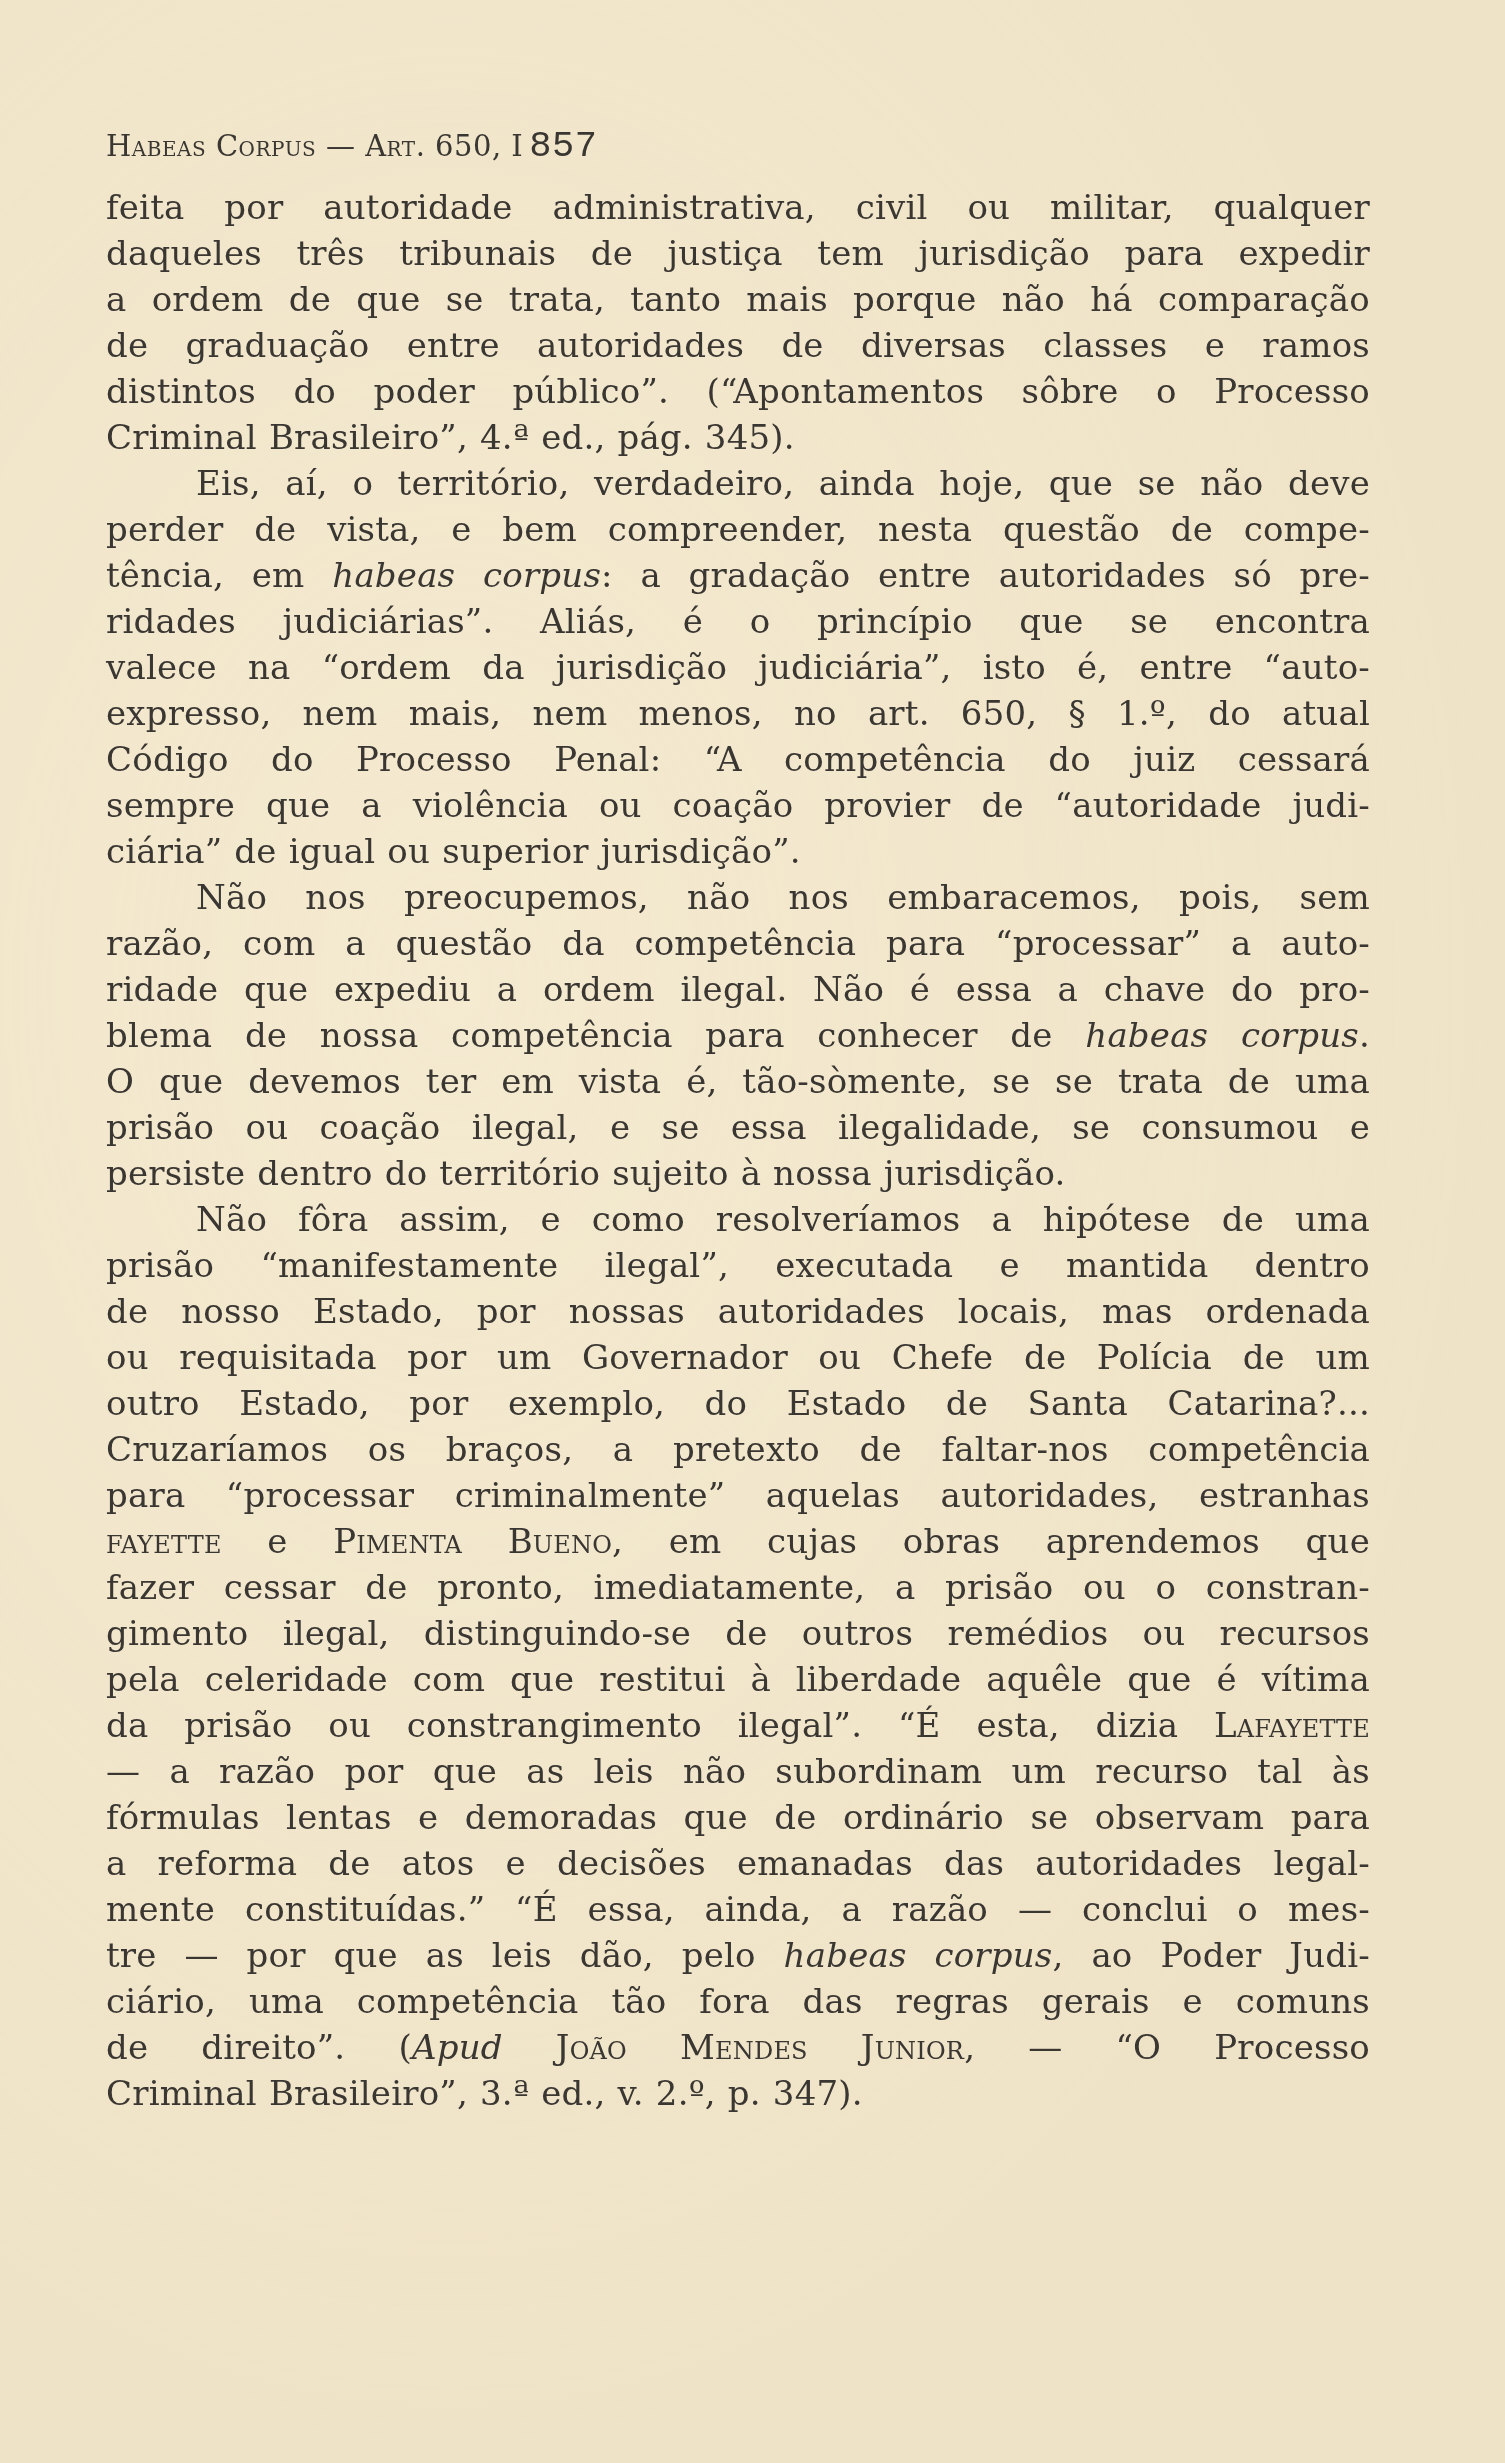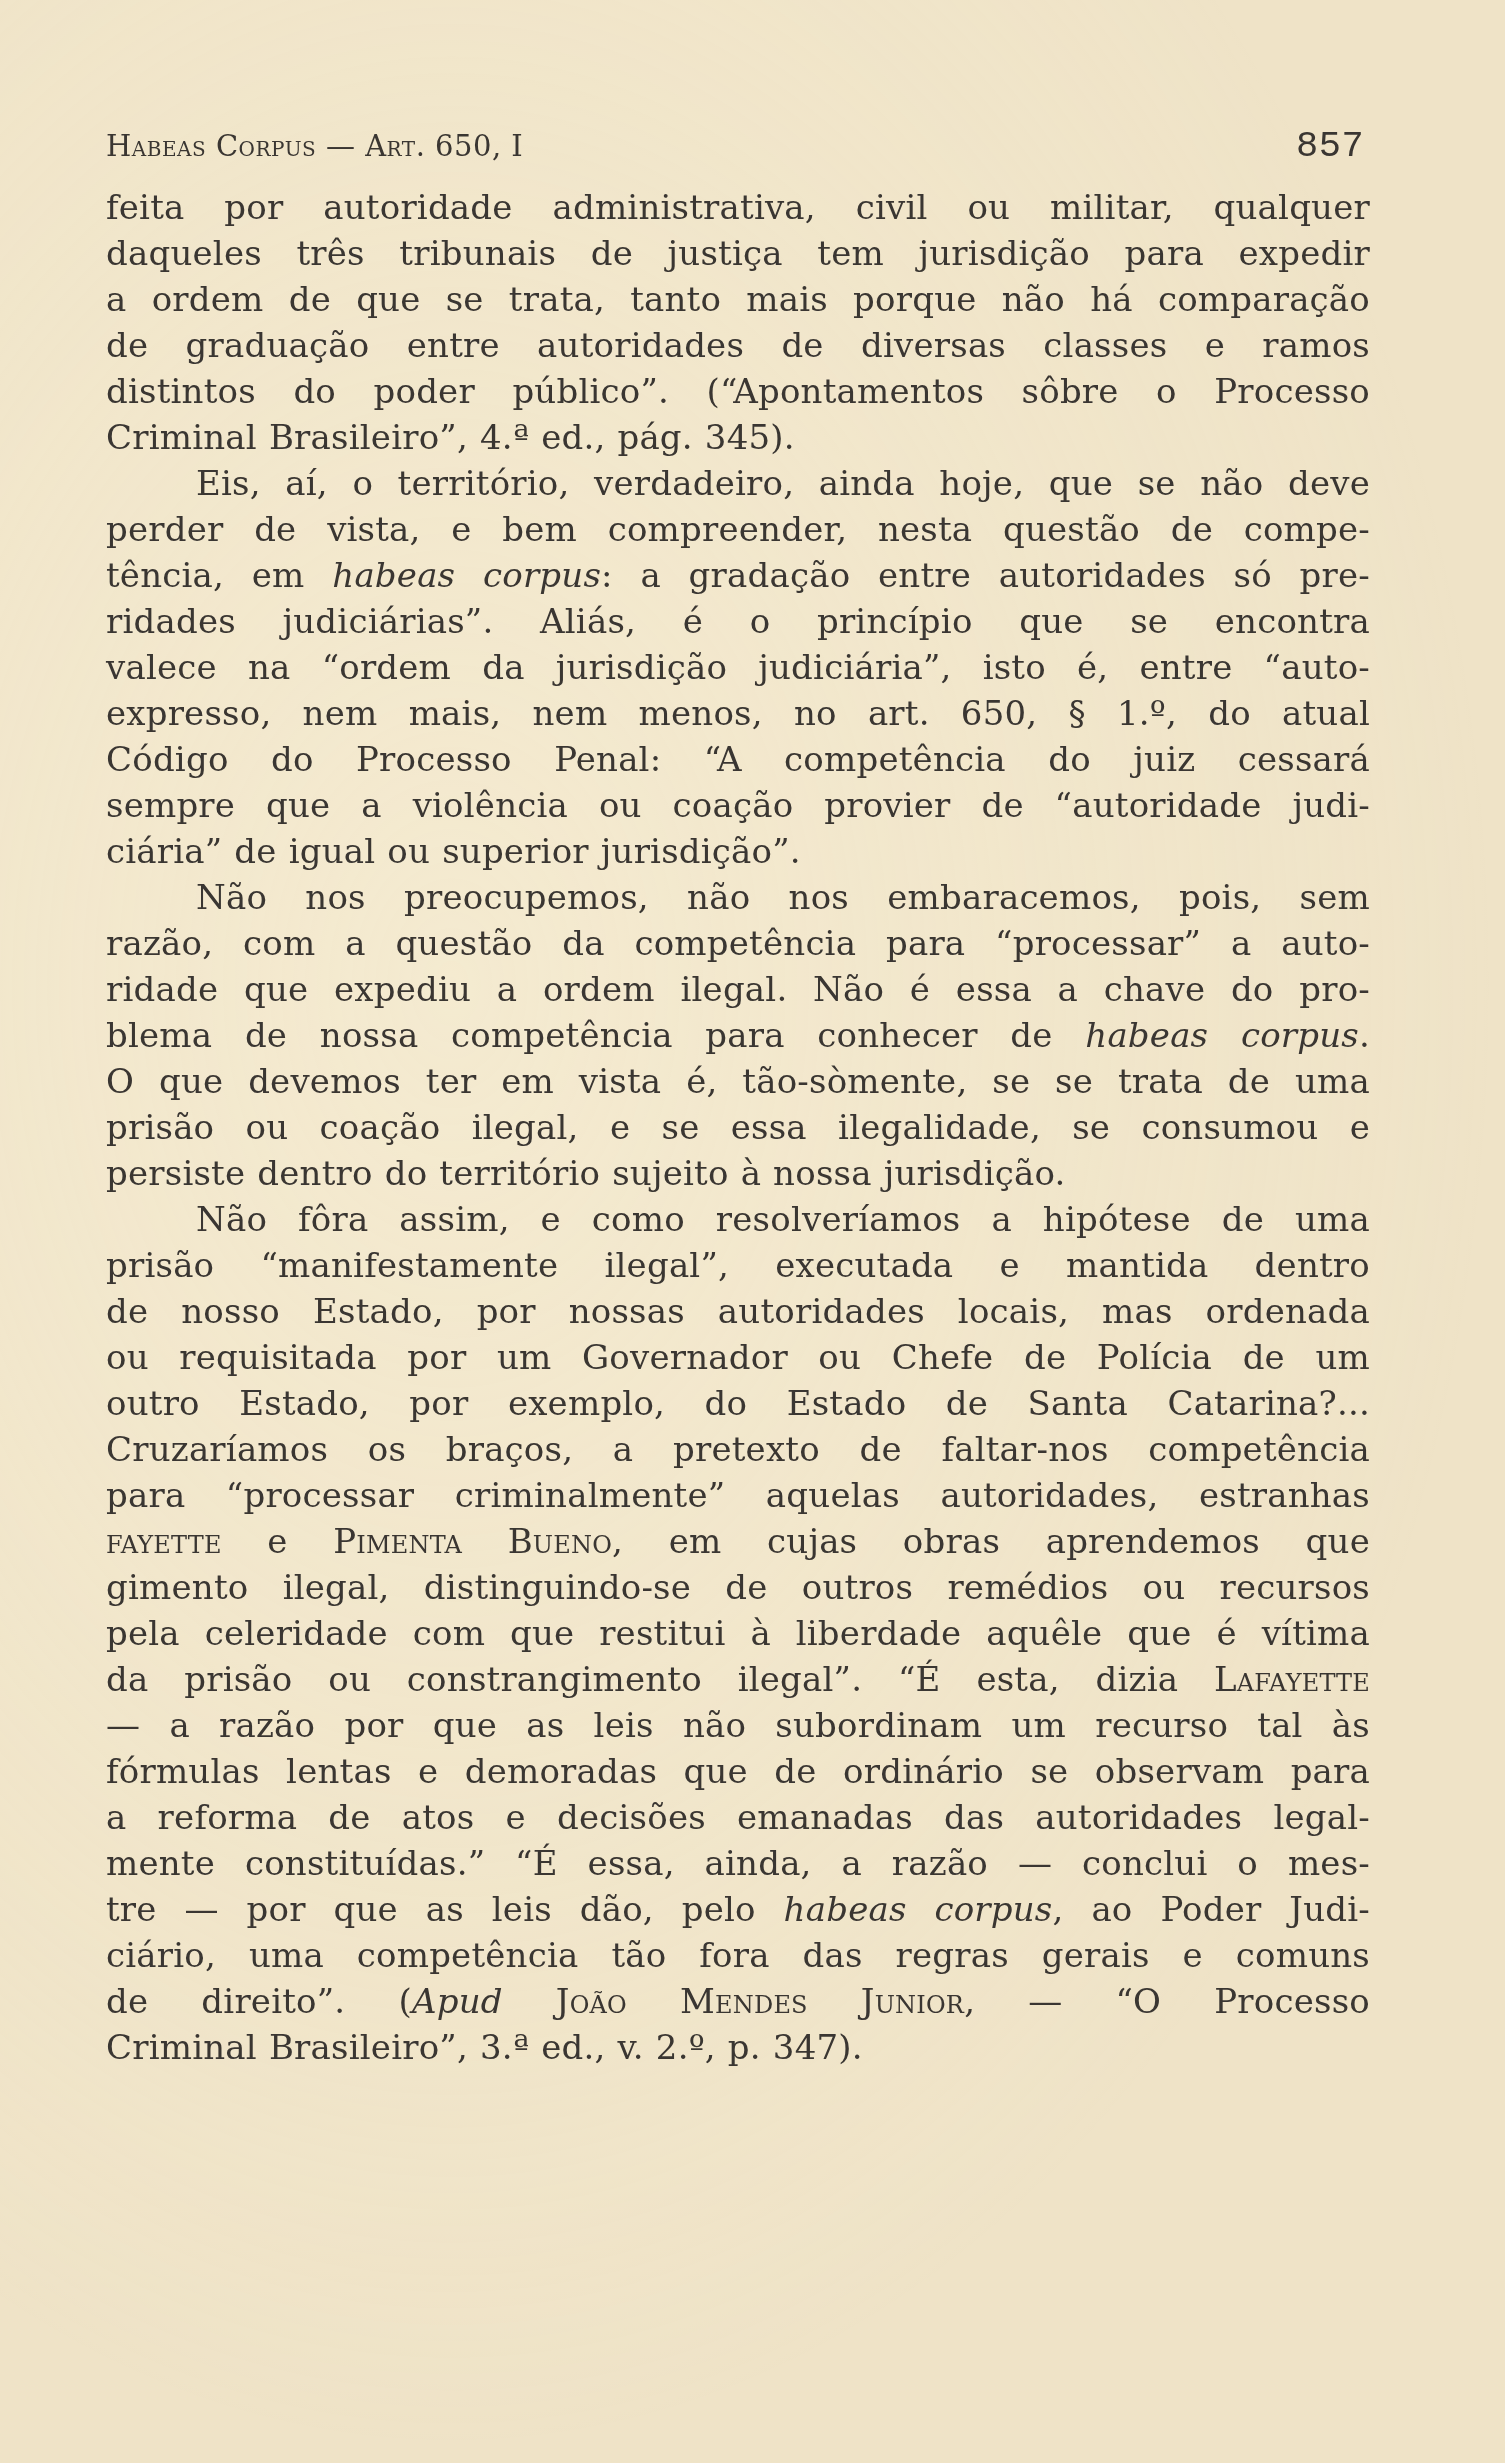--- a/index.html
+++ b/index.html
@@ -14,25 +14,26 @@
   .page {
     position: absolute;
     left: 106px;
     top: 125px;
     width: 1264px;
     color: #3a3632;
     font-family: "DejaVu Serif", "Liberation Serif", serif;
   }
   .running-head {
     display: flex;
-    justify-content: space-between;
+    justify-content: flex-start;
     align-items: baseline;
     height: 59px;
     font-size: 30px;
     letter-spacing: 0.5px;
+    gap: 6px;
   }
   .running-head .title { font-variant: small-caps; font-size: 29px; }
   .running-head .page-number { font-size: 37px; padding-right: 5.9px; font-family: Liberation Mono, monospace; }
   .body-text {
     font-size: 34px;
     line-height: 46px;
     text-align: justify;
     hyphens: manual;
     letter-spacing: 0.2px;
     word-spacing: 1px;
@@ -82,20 +83,21 @@
       </p>
       <p>
         <span class="line" style="text-indent: 90px;"><span>Não fôra assim, e como resolveríamos a hipótese de uma</span></span>
         <span class="line"><span>prisão “manifestamente ilegal”, executada e mantida dentro</span></span>
         <span class="line"><span>de nosso Estado, por nossas autoridades locais, mas ordenada</span></span>
         <span class="line"><span>ou requisitada por um Governador ou Chefe de Polícia de um</span></span>
         <span class="line"><span>outro Estado, por exemplo, do Estado de Santa Catarina?...</span></span>
         <span class="line"><span>Cruzaríamos os braços, a pretexto de faltar-nos competência</span></span>
         <span class="line"><span>para “processar criminalmente” aquelas autoridades, estranhas</span></span>
         <span class="line"><span class="sc">fayette</span><span> e </span><span class="sc">Pimenta Bueno</span><span>, em cujas obras aprendemos que</span></span>
+        <span class="line"><span>fazer cessar de pronto, imediatamente, a prisão ou o constran-</span></span>
         <span class="line"><span>gimento ilegal, distinguindo-se de outros remédios ou recursos</span></span>
         <span class="line"><span>pela celeridade com que restitui à liberdade aquêle que é vítima</span></span>
         <span class="line"><span>da prisão ou constrangimento ilegal”. “É esta, dizia </span><span class="sc">Lafayette</span></span>
         <span class="line"><span>— a razão por que as leis não subordinam um recurso tal às</span></span>
         <span class="line"><span>fórmulas lentas e demoradas que de ordinário se observam para</span></span>
         <span class="line"><span>a reforma de atos e decisões emanadas das autoridades legal-</span></span>
         <span class="line"><span>mente constituídas.” “É essa, ainda, a razão — conclui o mes-</span></span>
         <span class="line"><span>tre — por que as leis dão, pelo </span><span class="it">habeas corpus</span><span>, ao Poder Judi-</span></span>
         <span class="line"><span>ciário, uma competência tão fora das regras gerais e comuns</span></span>
         <span class="line"><span>de direito”. (</span><span class="it">Apud</span><span> </span><span class="sc">João Mendes Junior</span><span>, — “O Processo</span></span>

